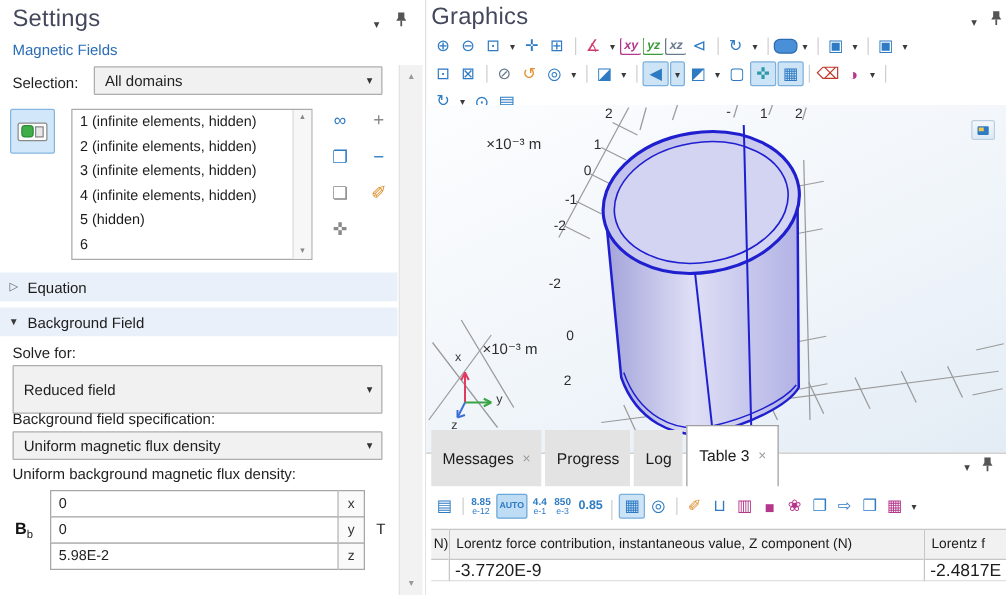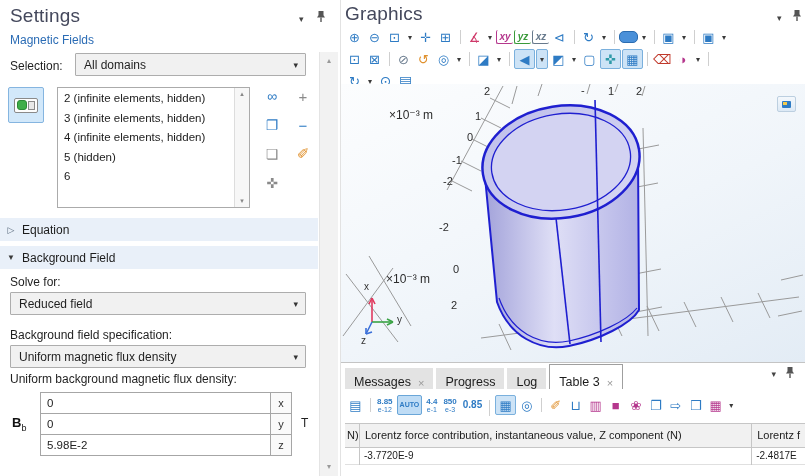--- a/index.html
+++ b/index.html
@@ -36,21 +36,21 @@
   .sicon.gray{color:#8a8a8a;} .sicon.orange{color:#e0912e;}
   
   #set-sb{left:319px;top:52px;width:18px;height:424px;background:#f2f2f2;border-left:1px solid #e4e4e4;}
   #set-sb .a{position:absolute;left:0;width:18px;height:14px;text-align:center;font-size:8px;color:#9a9a9a;line-height:14px;}
   #set-sb .a.up{top:2px;} #set-sb .a.dn{bottom:2px;}
   
   .sec{left:0;width:318px;height:23px;background:#e9f0f9;display:flex;align-items:center;font-size:12px;color:#1c1c1c;}
   .sec .ar{width:22px;text-align:center;font-size:9px;color:#5a6b7d;}
   #sec-eq{top:218px;} #sec-bg{top:246px;} #sec-bg .ar{color:#3a3a3a;}
   .flabel{left:10px;font-size:12px;color:#1f1f1f;}
-  #combo-solve{left:10px;top:292px;width:296px;height:23px;}
+  #combo-solve{left:10px;top:292px;width:296px;height:39px;}
   #combo-spec{left:10px;top:345px;width:296px;height:23px;}
   
   #flux-sym{left:12px;top:415px;font-size:13px;color:#111;}
   #flux-sym b{font-weight:bold;} #flux-sym sub{font-size:9px;}
   #flux-grid{left:40px;top:392px;width:252px;}
   .flux-line{display:flex;height:22px;margin-top:-1px;}
   .flux-line:first-child{margin-top:0;}
   .flux-input{flex:1;border:1px solid #a6a6a6;background:#fff;font-size:11.5px;line-height:20px;padding-left:6px;box-sizing:border-box;}
   .flux-axis{width:21px;border:1px solid #a6a6a6;border-left:none;background:#fafafa;font-size:11px;line-height:20px;
              text-align:center;color:#333;box-sizing:border-box;}
@@ -76,40 +76,40 @@
   .tick{position:absolute;font-size:11px;color:#2c2c2c;}
   .unitlab{position:absolute;font-size:12px;color:#2c2c2c;}
   .triadlab{position:absolute;font-size:10px;color:#333;}
   #ctx-widget{position:absolute;left:436px;top:12px;width:17px;height:14px;background:linear-gradient(#f4f8fc,#dce9f5);
               border:1px solid #bccfe0;border-radius:2px;display:flex;align-items:center;justify-content:center;}
   #ctx-widget .in{width:9px;height:7px;background:#2e7bc4;border-radius:1px;position:relative;}
   #ctx-widget .in::after{content:"";position:absolute;left:1px;top:1px;width:4px;height:3px;background:#f2c94c;}
   
   #console{left:341px;top:362px;width:464px;height:114px;background:#fff;border-top:1px solid #c4c4c4;}
   #tabbar{position:absolute;left:0;top:0;right:0;height:26px;display:flex;align-items:flex-end;padding-left:4px;}
-  .tab{display:flex;align-items:flex-end;gap:7px;padding:0 9px;font-size:12.5px;color:#1c1c1c;margin-right:3px;flex:0 0 auto;}
+  .tab{display:flex;align-items:center;gap:7px;padding:12px 9px;font-size:12.5px;color:#1c1c1c;margin-right:3px;flex:0 0 auto;}
   .tab.gray{background:#e3e3e3;height:21px;}
   .tab.active{background:#fff;height:24px;border:1px solid #9f9f9f;border-bottom:none;}
   .tclose{font-size:11px;color:#9a9a9a;} .tclose:empty{display:none;}
   #tabbar-right{margin-left:auto;display:flex;align-items:center;gap:9px;padding-right:10px;padding-bottom:6px;}
   #ctoolbar{position:absolute;left:5px;top:29px;right:0;height:26px;display:flex;align-items:center;}
   .fmt{display:inline-flex;flex-direction:column;align-items:center;justify-content:center;color:#2e7bc4;
        padding:1px 2px;margin-right:2px;position:relative;flex:0 0 auto;}
   .fmt .t{font-size:8px;line-height:8px;font-weight:bold;}
   .fmt .b{font-size:7px;line-height:7px;}
   .fmt.autofmt{background:#bfdcf5;border:1px solid #6aa6d8;border-radius:2px;height:16px;}
   .fmt.autofmt .t{font-size:7px;}
   .fmt.single .t{font-size:10px;}
   .fmt.sepafter{margin-right:11px;} .fmt.sepafter::after{content:"";position:absolute;right:-6px;top:0;height:16px;width:1px;background:#cfcfcf;}
   
   #rtable{position:absolute;left:4px;top:60px;right:0;display:flex;}
   .rcol{border-right:1px solid #c6c6c6;}
   .rcol .th{height:23px;line-height:23px;background:#f1f1f1;border-top:1px solid #c6c6c6;border-bottom:1px solid #c6c6c6;
             font-size:11px;color:#1c1c1c;padding:0 5px;white-space:nowrap;overflow:hidden;}
-  .rcol .td{height:16px;line-height:16px;font-size:10px;color:#1c1c1c;padding:0 4px;white-space:nowrap;overflow:hidden;
+  .rcol .td{height:16px;line-height:16px;font-size:14px;color:#1c1c1c;padding:0 4px;white-space:nowrap;overflow:hidden;
             border-bottom:1px solid #e0e0e0;}
   #rc0{width:14px;} #rc0 .th{padding:0 2px;}
   #rc1{width:428px;}
   #rc2{flex:1;border-right:none;}
   .pin-svg{flex:0 0 auto;}
 </style>
 </head>
 <body>
 
 <div id="settings" class="abs">
@@ -132,20 +132,21 @@
   <div id="act-btn" class="abs">
     <span id="act-inner">
         <span id="act-pill"></span>
         <span id="act-sq"></span>
       </span>
   </div>
 
   <div id="listbox" class="abs">
     <div class="items">
 
+        <div class="li">1 (infinite elements, hidden)</div>
 
         <div class="li">2 (infinite elements, hidden)</div>
 
         <div class="li">3 (infinite elements, hidden)</div>
 
         <div class="li">4 (infinite elements, hidden)</div>
 
         <div class="li">5 (hidden)</div>
 
         <div class="li">6</div>

